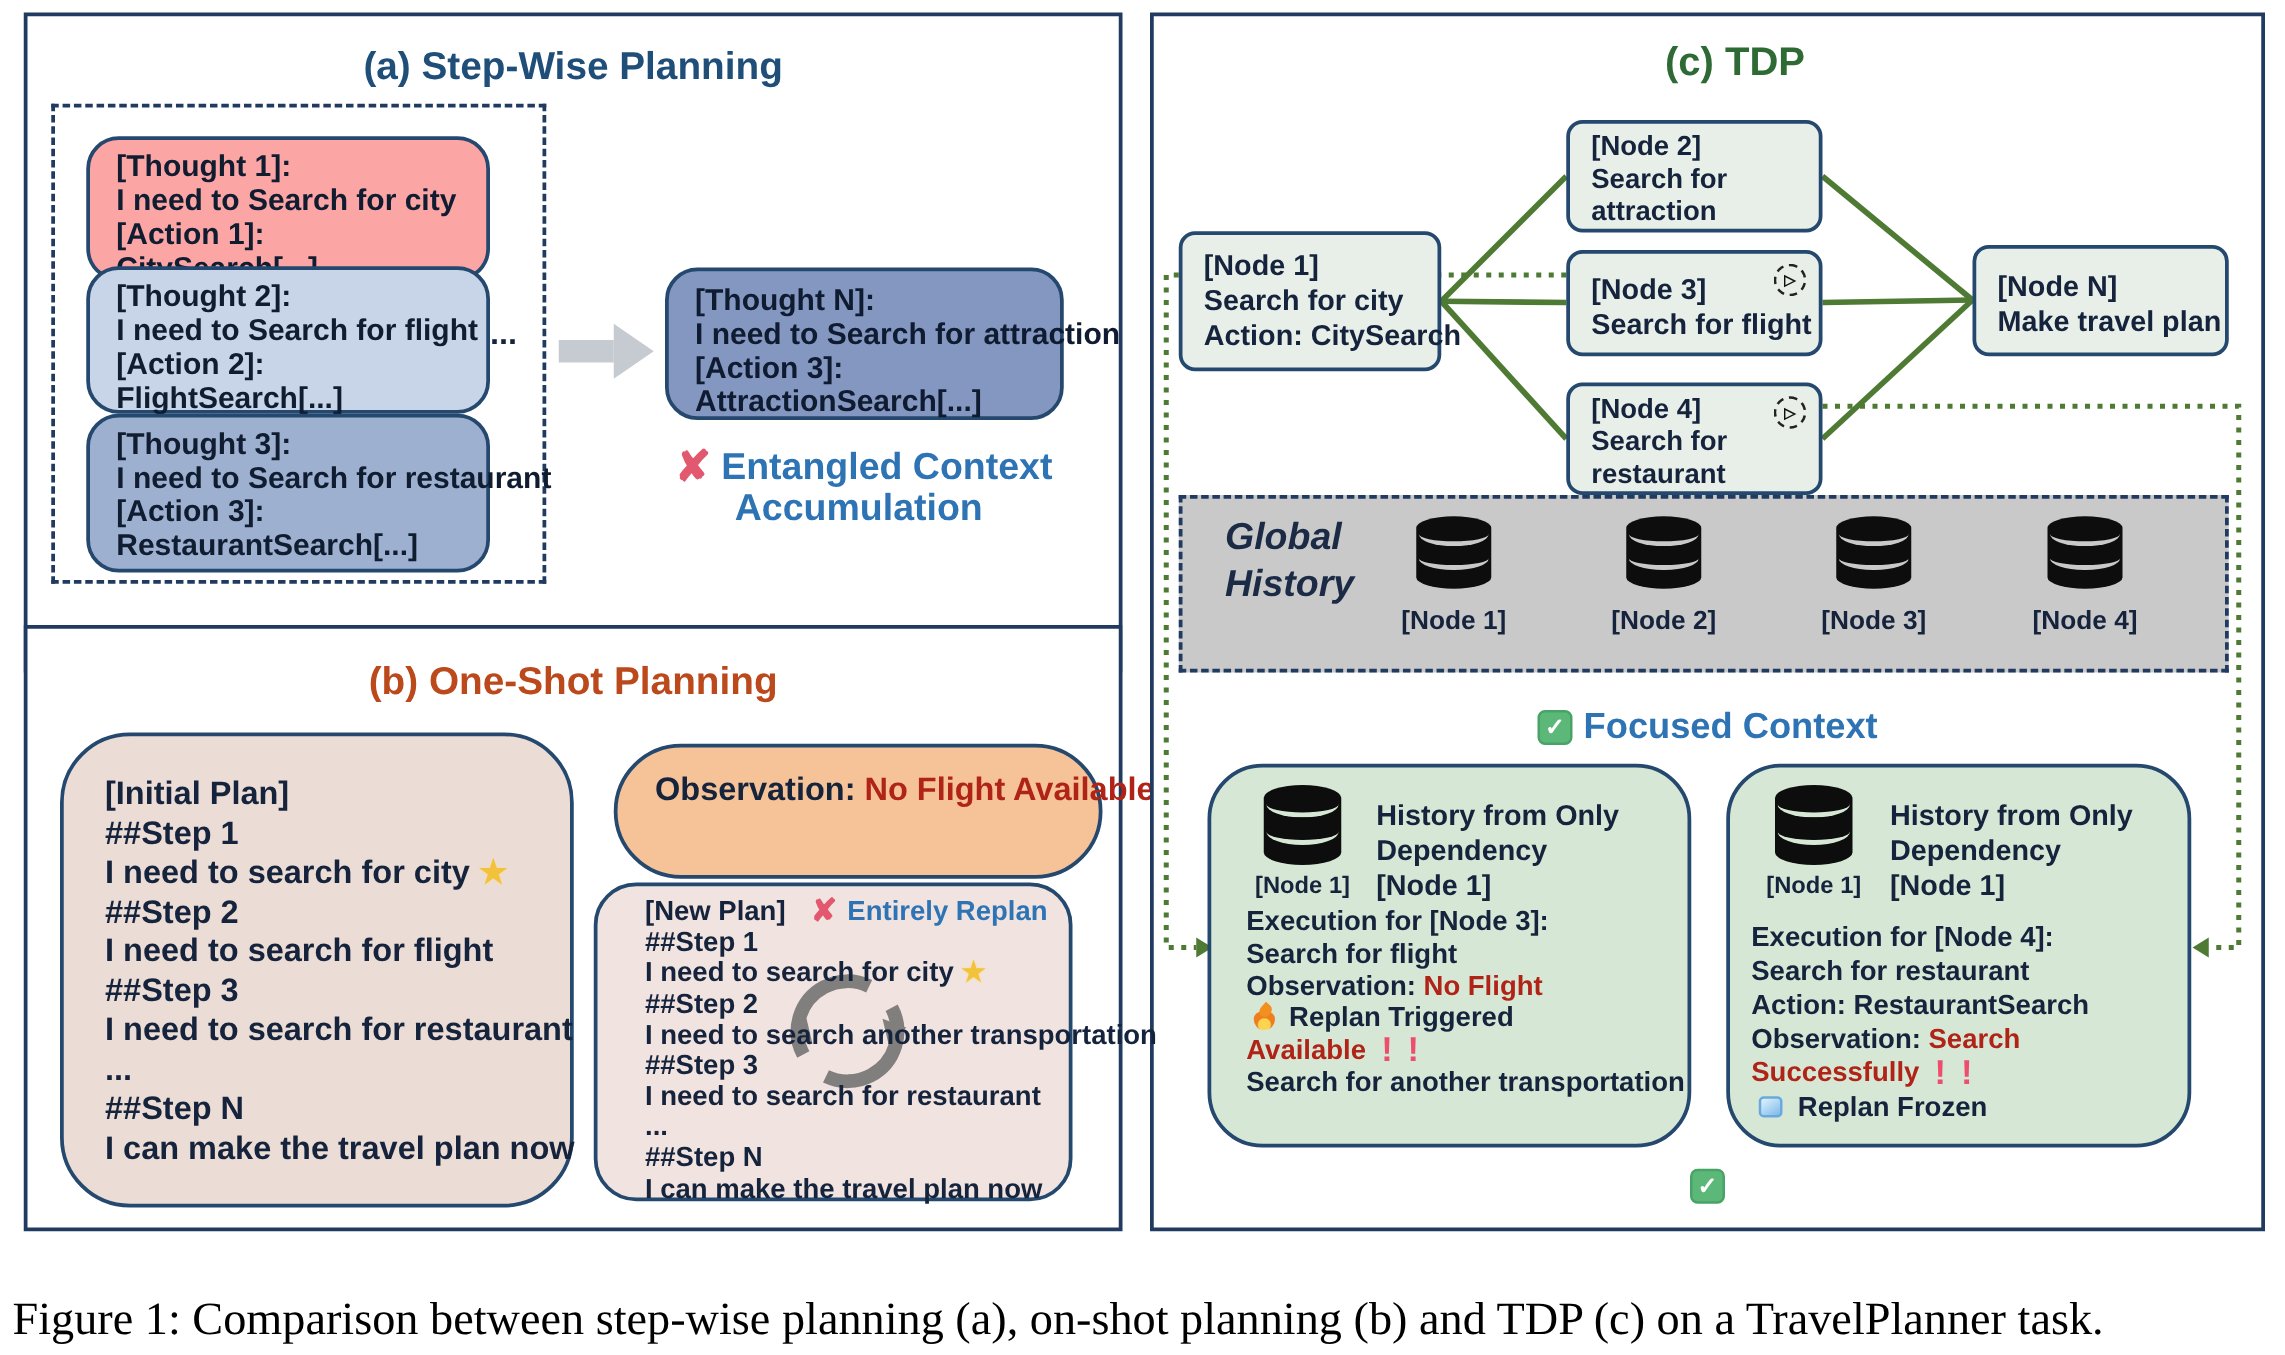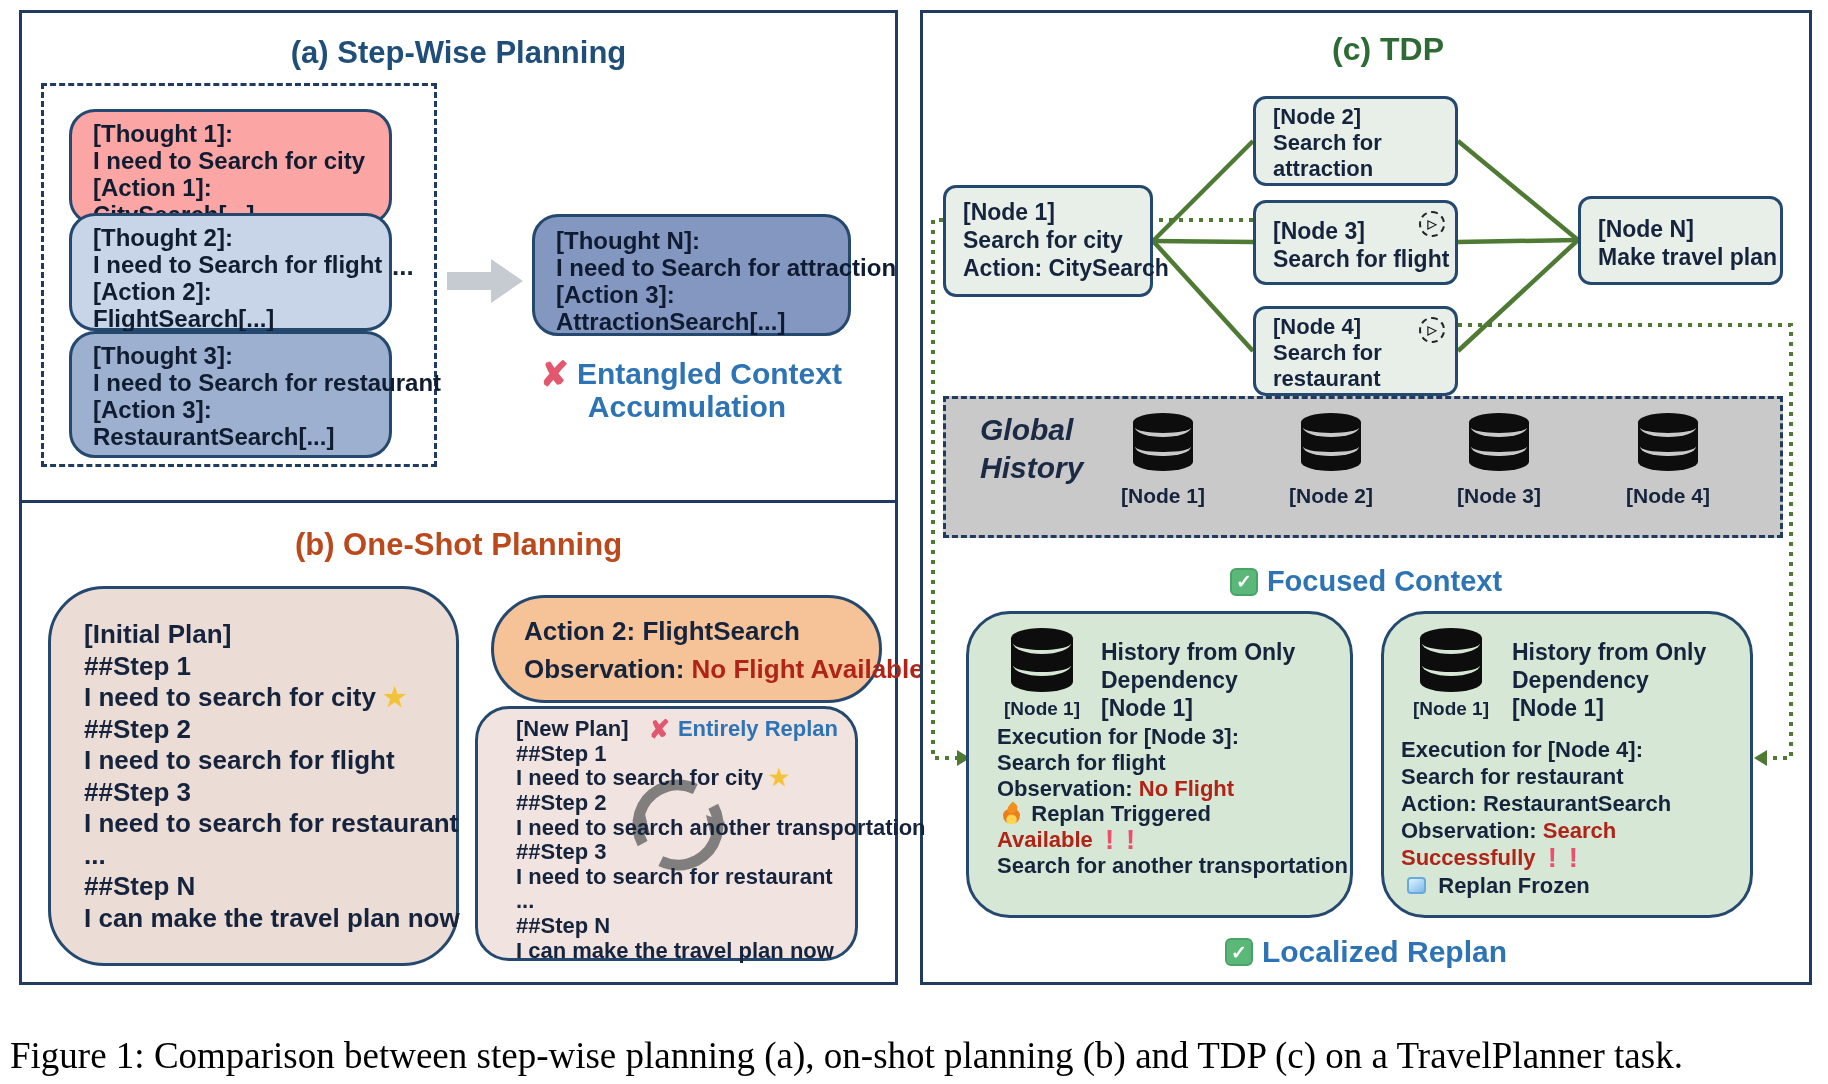--- a/index.html
+++ b/index.html
@@ -237,23 +237,20 @@
         </div>
         <div class="ln">
           <span>##Step N</span>
         </div>
         <div class="ln">
           <span>I can make the travel plan now</span>
         </div>
       </div>
     <div class="pinkbox" id="action-pill">
         <div class="ln">
-          <span>Action 2: FlightSearch</span>
-        </div>
-        <div class="ln">
           <span>Observation: </span>
           <span class="t-red">No Flight Available </span>
           <span class="ic ic-excl"></span>
           <span class="ic ic-excl"></span>
         </div>
       </div>
     <div class="pinkbox" id="newplan-box">
       <svg id="refresh-svg" width="104" height="104" viewBox="0 0 104 104">
         <circle cx="52" cy="52" r="40" fill="none" stroke="#6e6e6e" stroke-width="11" stroke-dasharray="100 25.6" transform="rotate(-28 52 52)"></circle>
         <polygon points="99,49 80,42 85,63" fill="#6e6e6e"></polygon>
@@ -478,18 +475,17 @@
           <div class="ln">
             <span> </span>
             <span class="ic ic-ice"></span>
             <span> Replan Frozen</span>
           </div>
         </div>
     </div>
 
     <div class="badge-row" id="localized-row">
       <span class="ic ic-check"></span>
-      <span class="t-blue">Localized Replan</span>
     </div>
   </section>
 
   <div id="caption">Figure 1: Comparison between step-wise planning (a), on-shot planning (b) and TDP (c) on a TravelPlanner task.</div>
 </div>
 
 </body></html>

